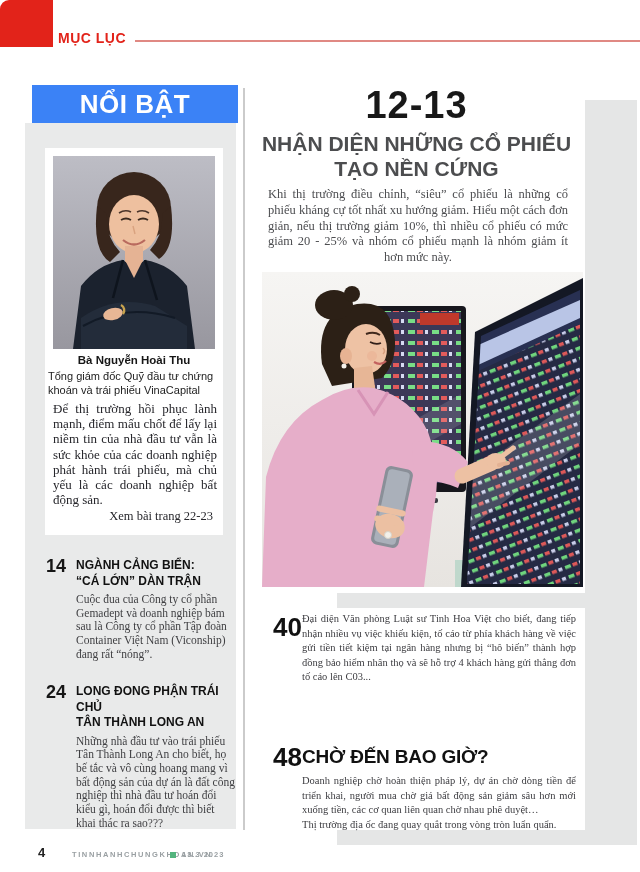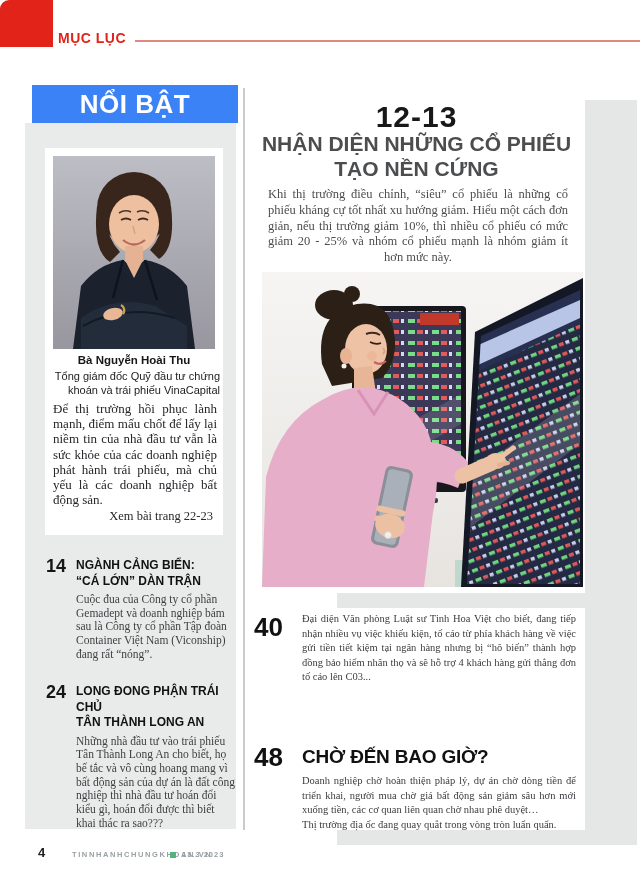--- a/index.html
+++ b/index.html
@@ -14,34 +14,34 @@
   .gray-right{left:337px;top:100px;width:300px;height:745px;background:#e5e6e6;}
   .white-block1{left:248px;top:80px;width:337px;height:513px;background:#ffffff;}
   .white-block2{left:248px;top:608px;width:337px;height:222px;background:#ffffff;}
   .divider{left:243px;top:88px;width:2px;height:742px;background:#cbcbcb;}
   .gray-left{left:25px;top:123px;width:211px;height:706px;background:#e9eaea;}
   .banner{left:32px;top:85px;width:206px;height:38px;background:#3b82f6;color:#fff;
           font-size:26px;font-weight:bold;text-align:center;line-height:38px;letter-spacing:.5px;}
   .card{left:45px;top:148px;width:178px;height:387px;background:#ffffff;}
   
   .cap-name{left:53px;top:354px;width:162px;text-align:center;font-size:11.5px;font-weight:bold;color:#161616;}
-  .cap-role{left:48px;top:369px;width:172px;text-align:right;font-size:11px;line-height:14px;color:#222;}
+  .cap-role{left:48px;top:369px;width:172px;text-align:left;font-size:11px;line-height:14px;color:#222;}
   .serif{font-family:"Liberation Serif","DejaVu Serif",serif;}
   .quote{left:53px;top:401px;width:164px;font-size:13px;line-height:15.2px;color:#26262b;text-align:justify;}
   .see{left:53px;top:509px;width:160px;font-size:12.5px;color:#26262b;text-align:right;}
   
   .item{display:flex;}
   .num-sm{font-size:18px;font-weight:bold;color:#161616;width:30px;flex:0 0 30px;}
   .ttl-sm{margin:2px 0 4px 0;font-size:12px;font-weight:bold;line-height:15.5px;color:#111;white-space:pre-line;}
   .txt-sm{margin:0;font-size:11.5px;line-height:13.7px;color:#3f3f42;}
-  .num-lg{font-size:26px;font-weight:bold;color:#111;width:48px;flex:0 0 48px;}
+  .num-lg{font-size:26px;font-weight:bold;color:#111;width:48px;flex:0 0 48px;text-align:right;}
   .ttl-lg{margin:4px 0 6px 0;font-size:19px;font-weight:bold;line-height:22px;color:#111;white-space:pre-line;letter-spacing:-.2px;}
   .txt-lg{margin:0;font-size:10.5px;line-height:14.5px;color:#3c3c40;text-align:justify;white-space:pre-line;}
   
-  .pages{left:248px;top:100px;width:337px;text-align:center;font-size:30px;font-weight:bold;color:#181818;letter-spacing:1px;}
+  .pages{left:248px;top:84px;width:337px;text-align:center;font-size:38px;font-weight:bold;color:#181818;letter-spacing:1px;}
   .r-title{left:248px;top:131px;width:337px;text-align:center;font-size:21px;line-height:25px;
            font-weight:bold;color:#4c4d4f;white-space:pre-line;}
   .r-intro{left:268px;top:187px;width:300px;font-size:12.5px;line-height:15.8px;color:#4c4d50;
            text-align:justify;text-align-last:center;}
   
   .pg-num{left:38px;top:845px;font-size:13px;font-weight:bold;color:#222;}
   .site{left:72px;top:850px;font-size:7.5px;letter-spacing:1.6px;color:#9aa0a3;font-weight:bold;}
   .dot{left:170px;top:852px;width:6px;height:6px;background:#54b47e;}
   .fdate{left:182px;top:850px;font-size:7.5px;letter-spacing:1px;color:#9aa0a3;font-weight:bold;}
 </style>

